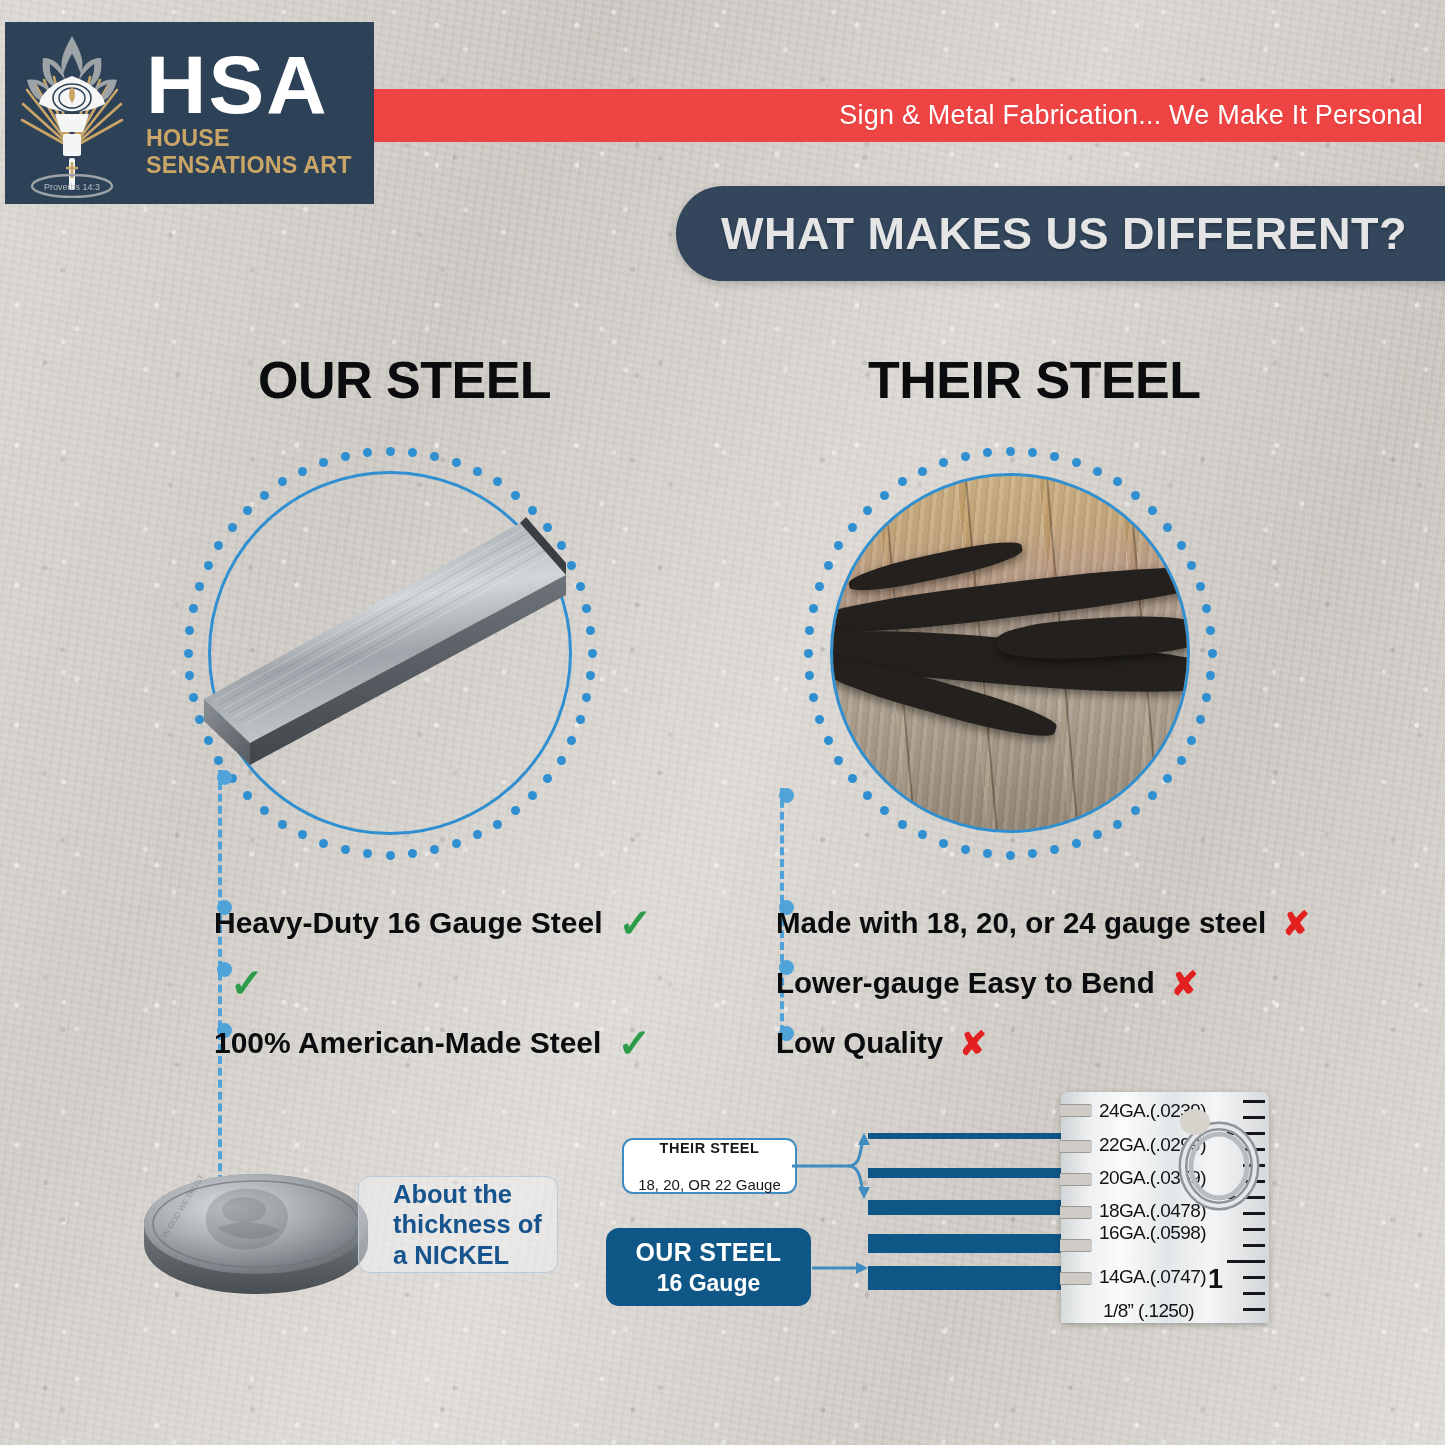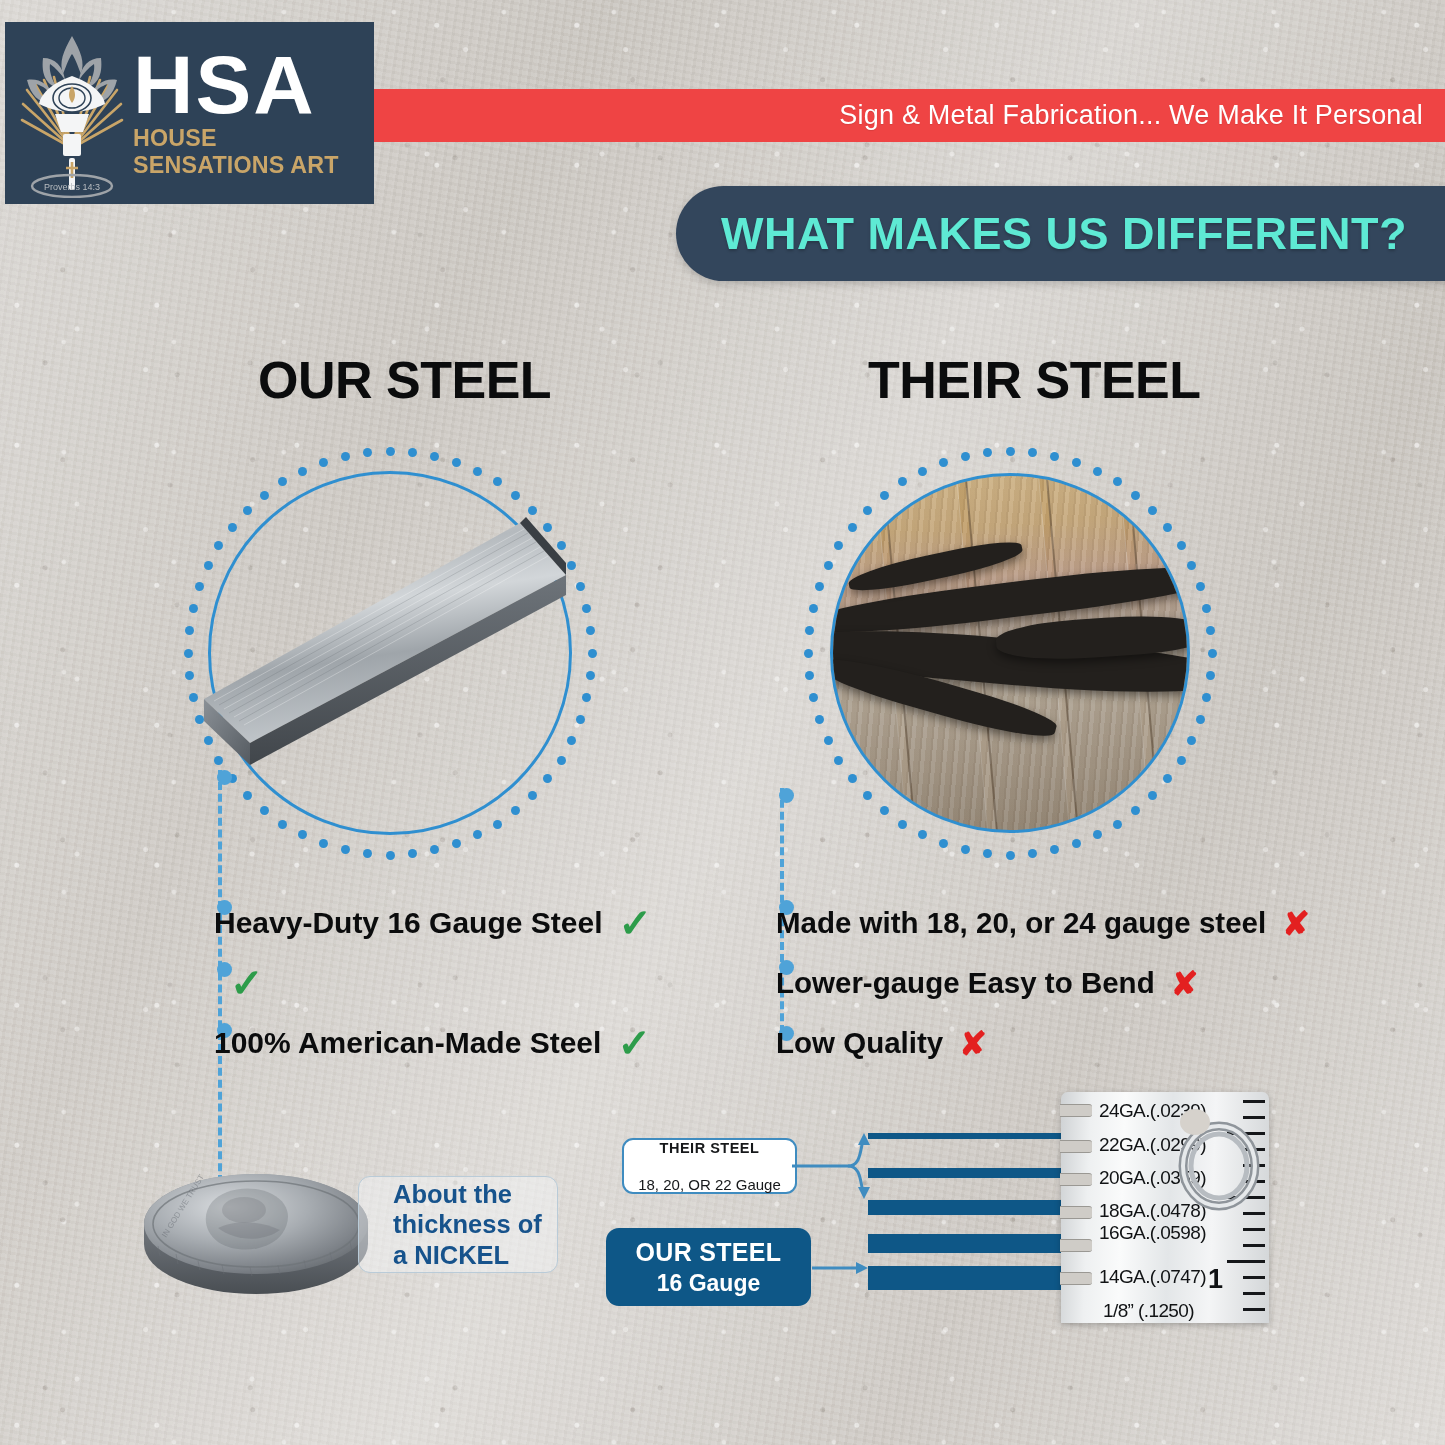--- a/index.html
+++ b/index.html
@@ -37,21 +37,21 @@
     mix-blend-mode:overlay; opacity:.85;
   }
 
   
   #logo-box {
     position:absolute; left:5px; top:22px; width:369px; height:182px;
     background:#2e4257; z-index:6;
     display:flex; align-items:center;
   }
   #logo-mark { width:118px; height:170px; margin-left:8px; flex:none; }
-  #logo-text { margin-left:2px; }
+  #logo-text { margin-left:15px; }
   .logo-hsa {
     font-family:"Liberation Sans", sans-serif;
     font-weight:bold; font-size:82px; color:#ffffff;
     letter-spacing:2px; line-height:.93;
     transform:scaleX(1.02); transform-origin:left center;
   }
   .logo-sub {
     font-family:"Liberation Sans", sans-serif;
     font-weight:bold; font-size:23.5px; color:#c9a568;
     letter-spacing:.2px; margin-top:2px;
@@ -71,21 +71,21 @@
   }
 
   
   #headline-pill {
     position:absolute; left:676px; top:186px; width:790px; height:95px;
     background:#33465c; border-radius:48px 0 0 48px; z-index:4;
     display:flex; align-items:center; justify-content:center;
     box-shadow:0 3px 8px rgba(0,0,0,.18);
   }
   #headline-text {
-    color:#5eead4; font-weight:bold; font-size:45px;
+    color:#e5e5e5; font-weight:bold; font-size:45px;
     letter-spacing:.5px; padding-right:14px;
     text-shadow:0 2px 3px rgba(0,0,0,.22);
   }
 
   
   .col-heading {
     position:absolute; font-weight:bold; font-size:52px; color:#0b0c0d;
     letter-spacing:-.5px;
   }
   #heading-our   { left:258px; top:350px; }

